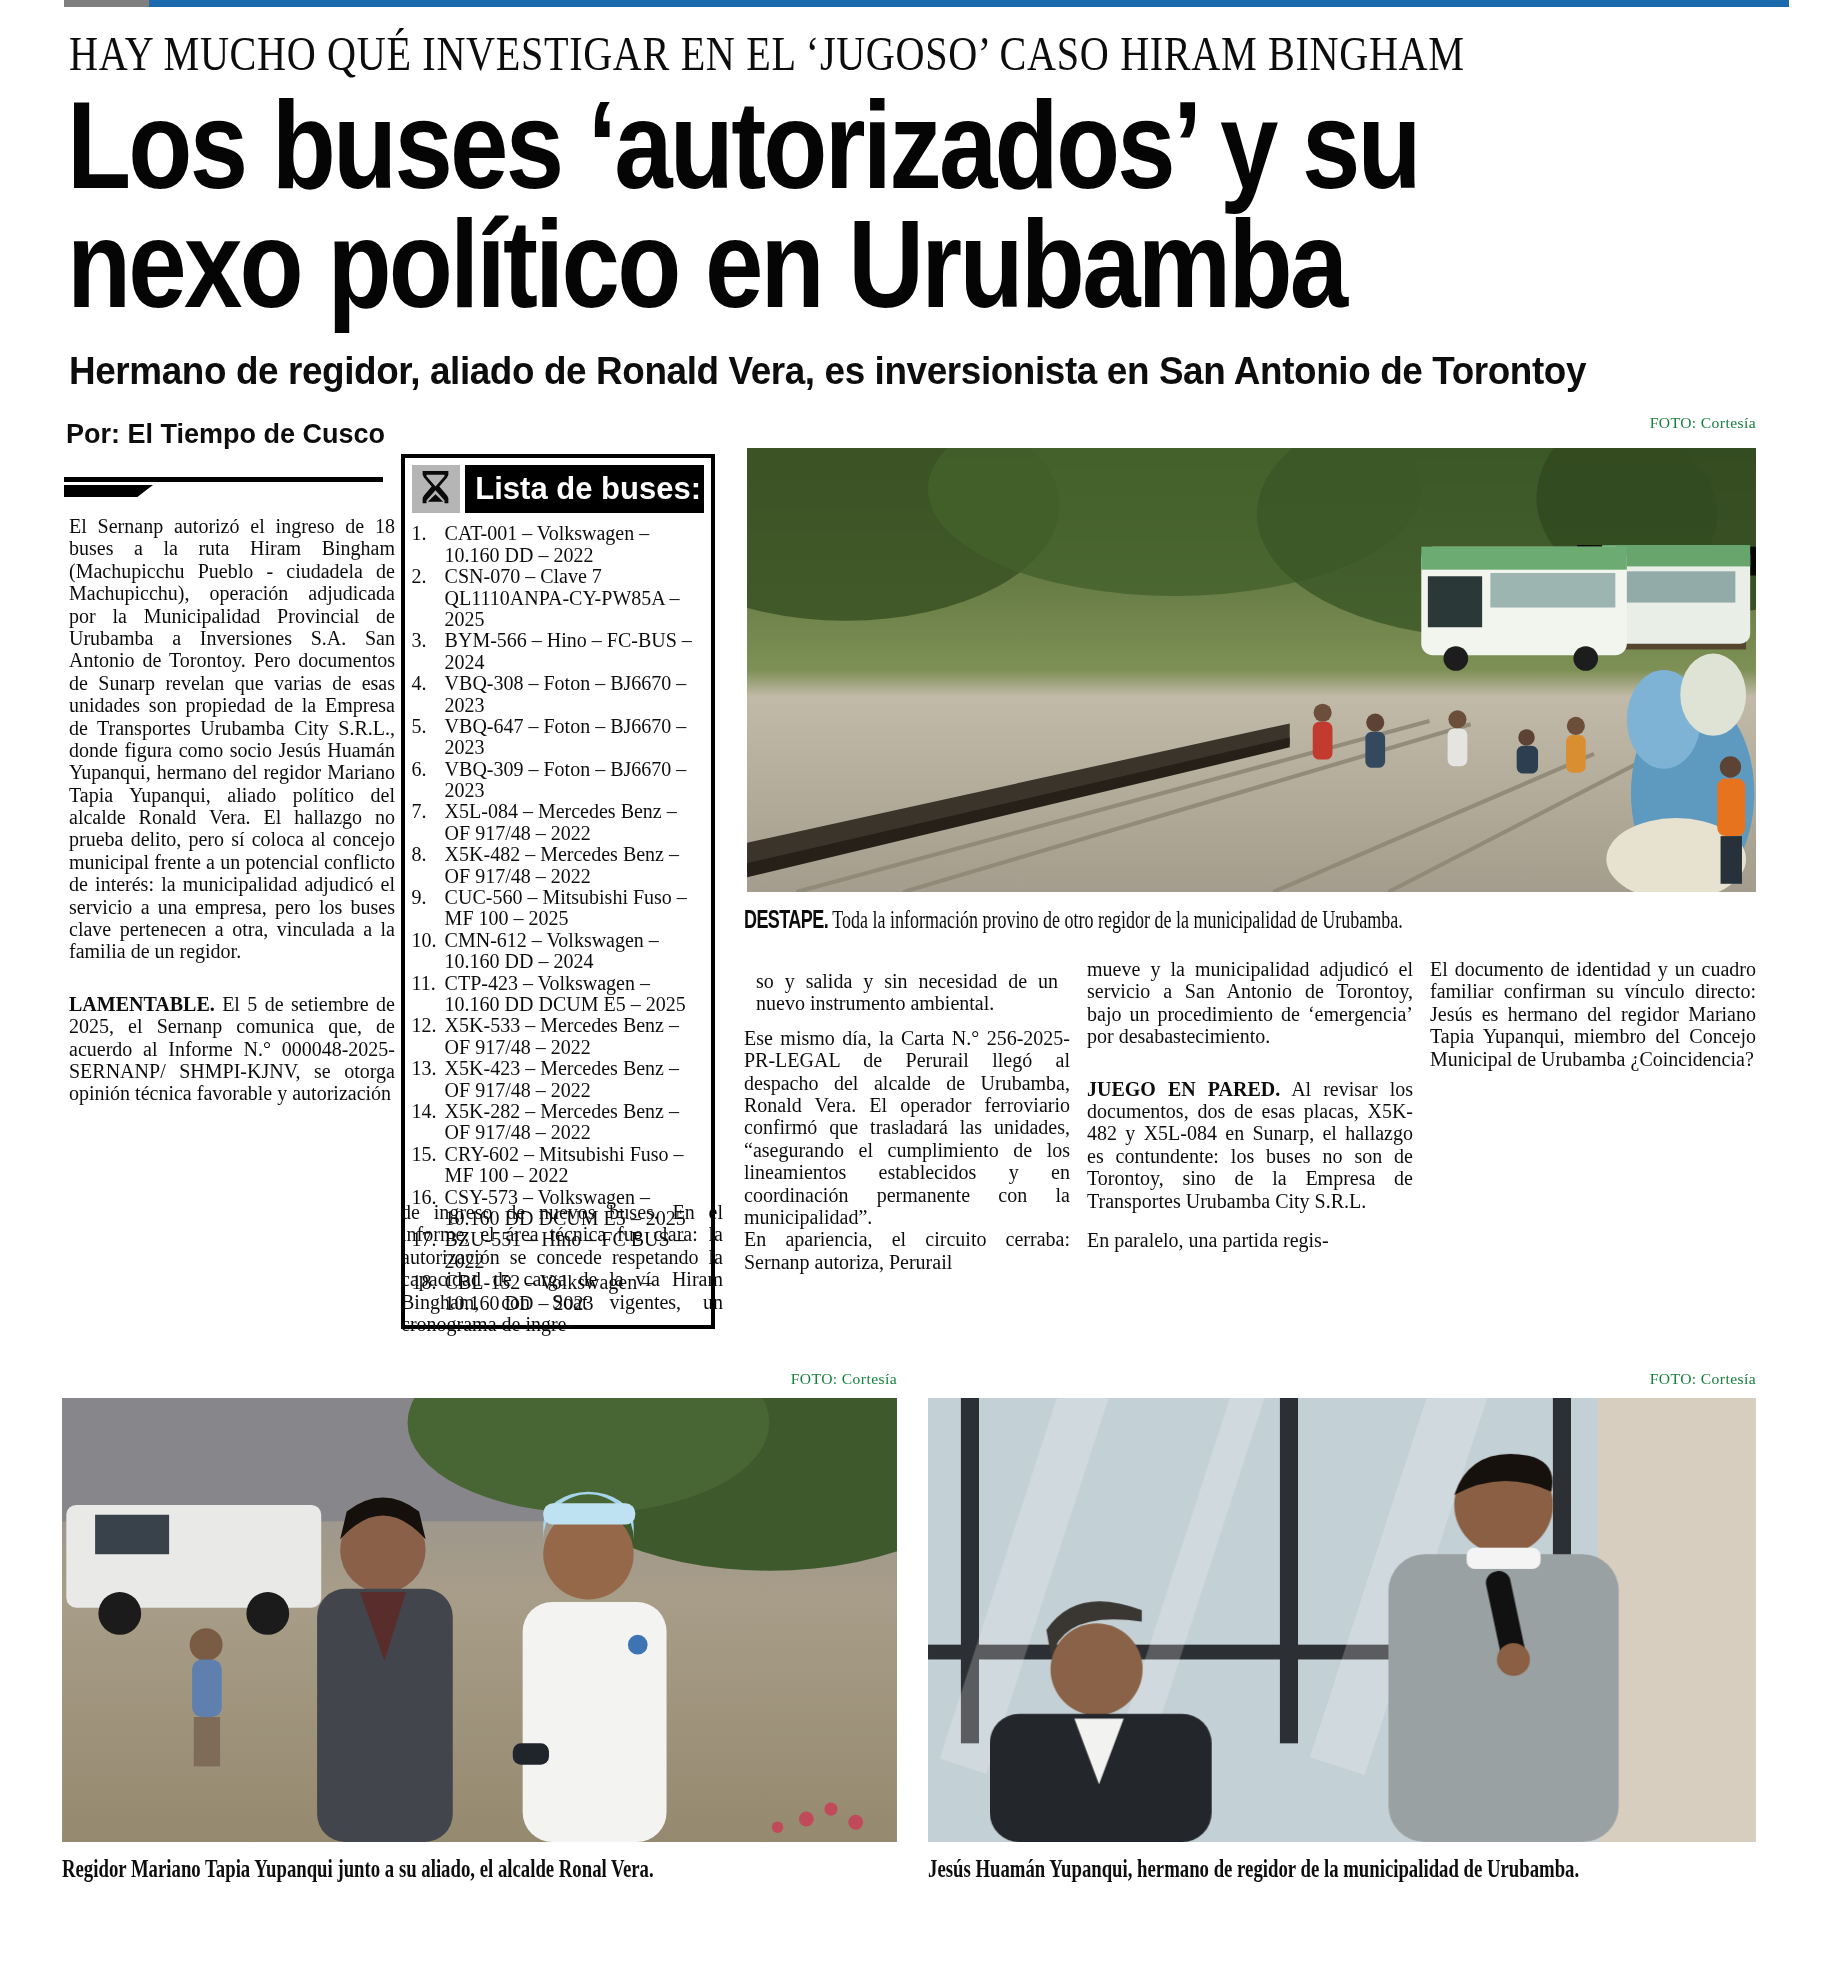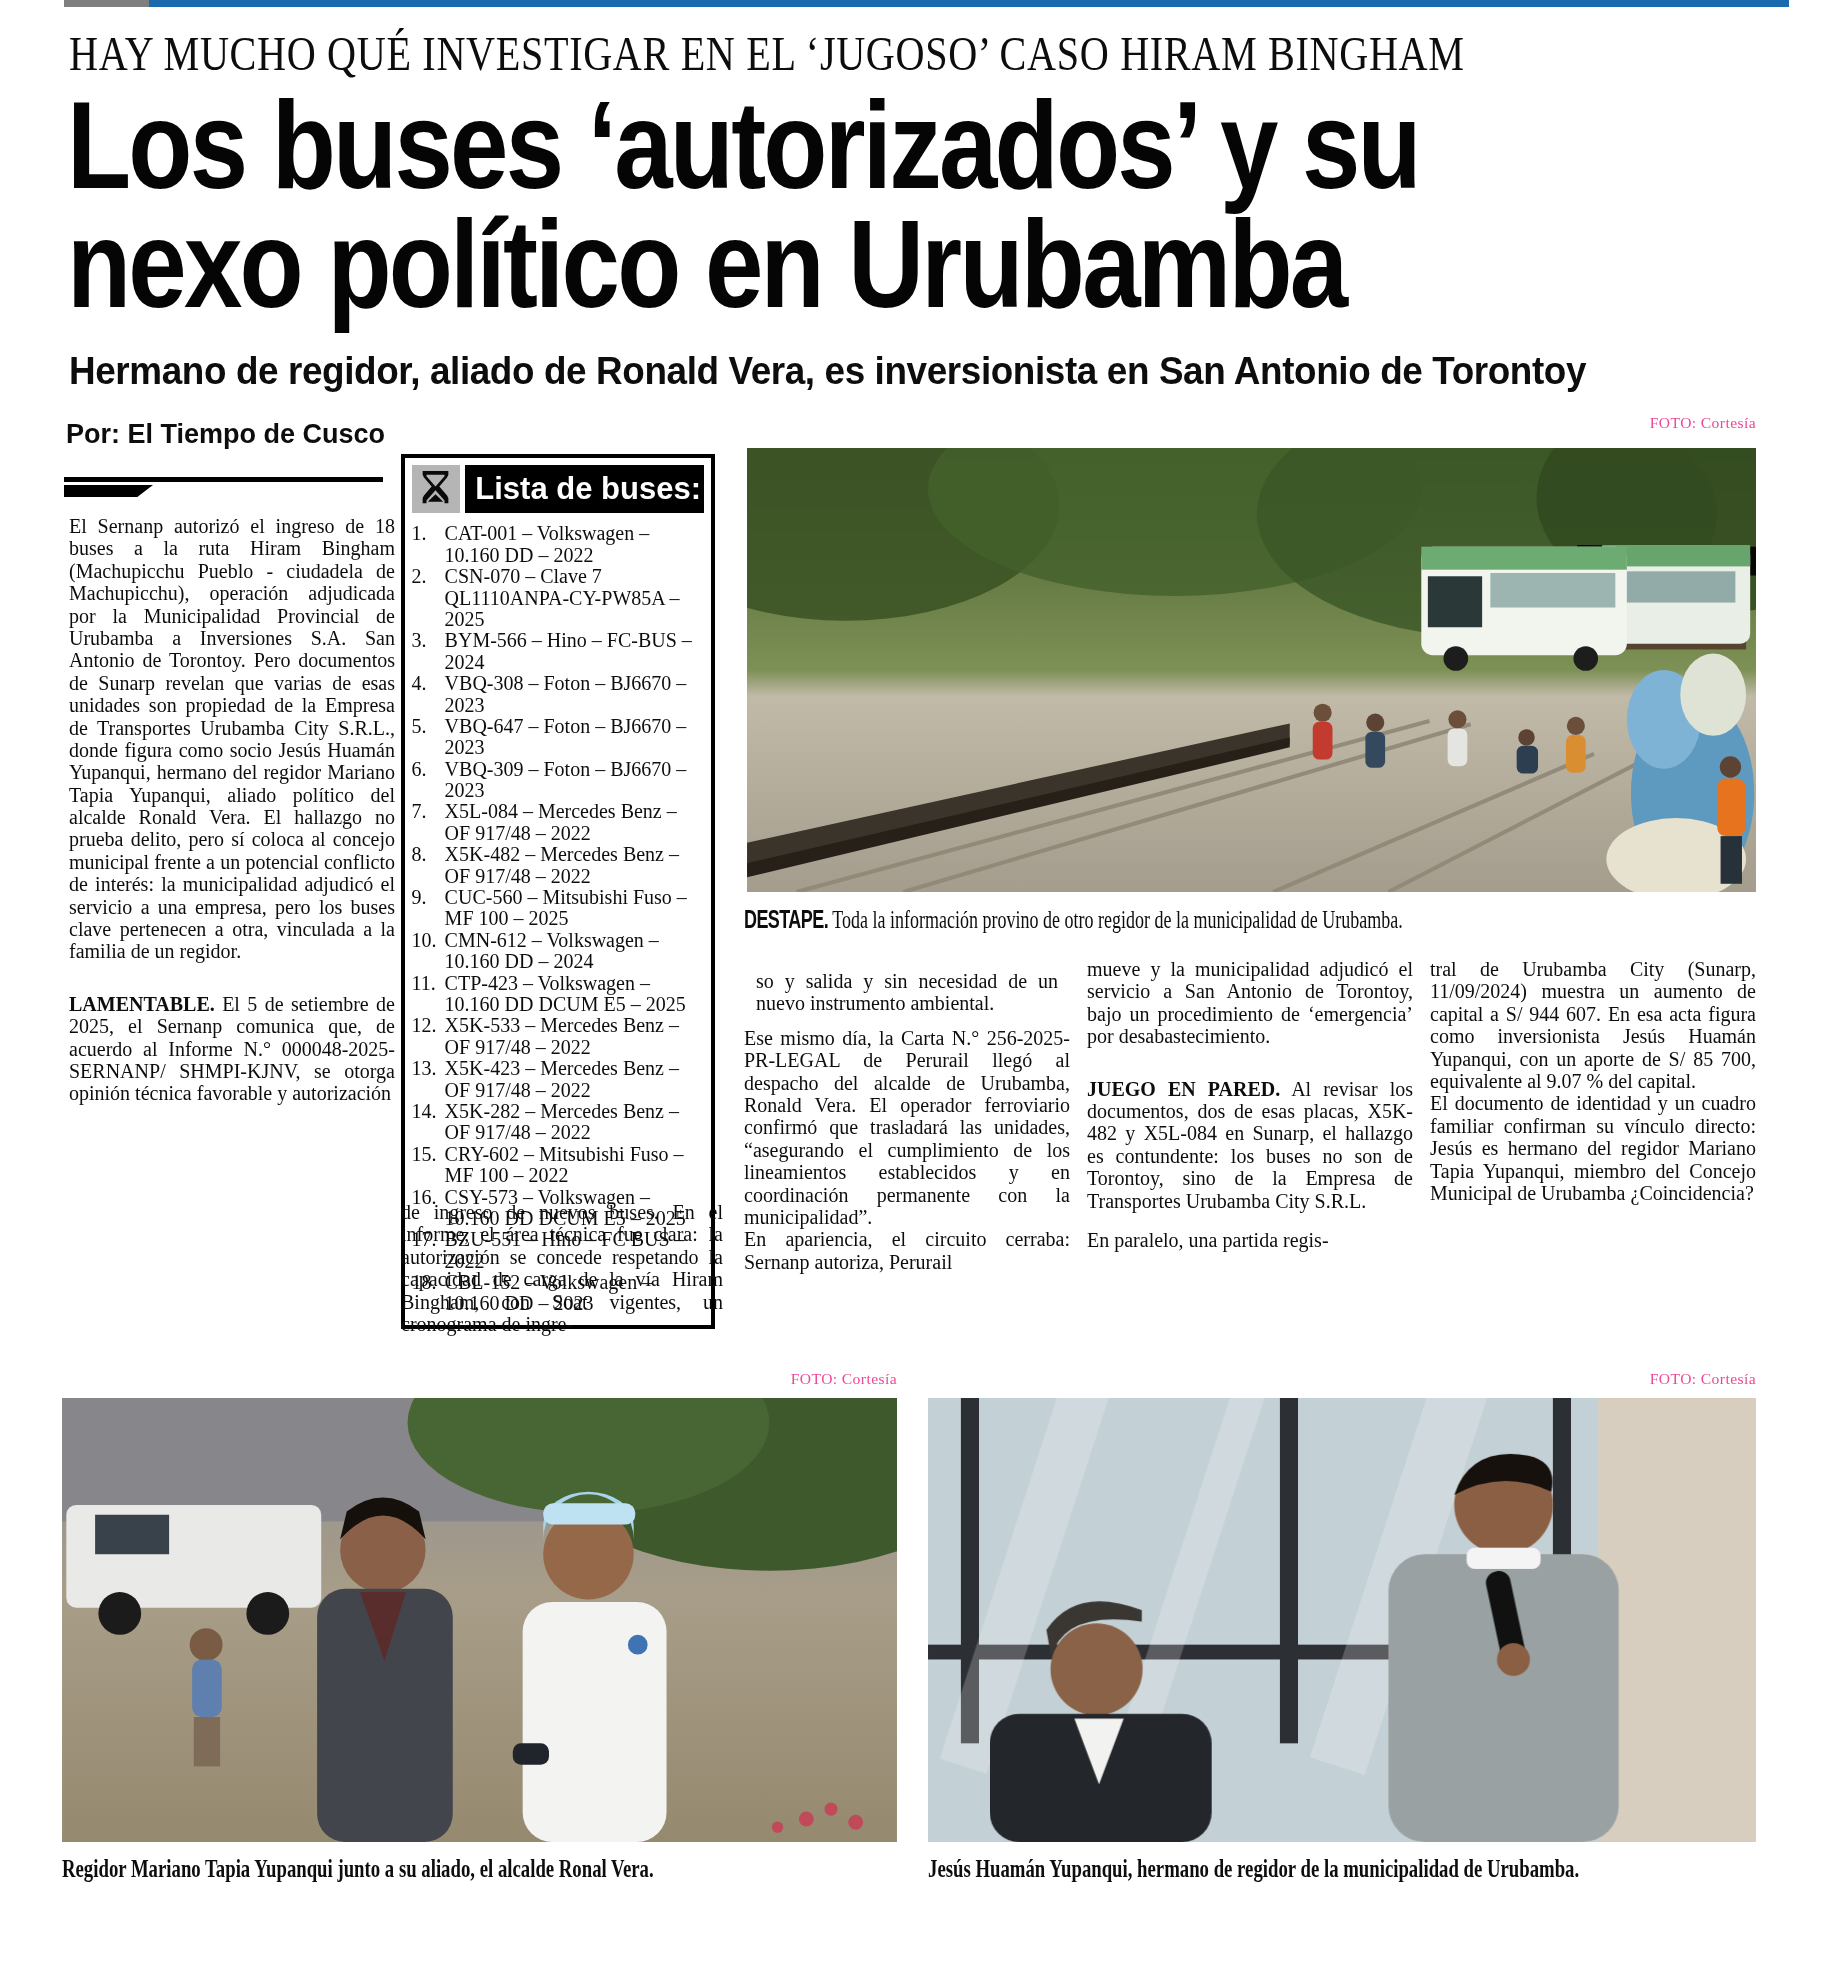--- a/index.html
+++ b/index.html
@@ -13,21 +13,21 @@
   .bar-blue{left:149px;right:0;background:#1b6aad;}
 
   .kicker{left:69px;top:25px;width:1563px;font-size:49px;letter-spacing:0.8px;
           font-family:"Liberation Serif",serif;transform:scaleX(.82);transform-origin:0 0;white-space:nowrap;}
   .headline{left:67px;top:86px;width:2056px;font-family:"Liberation Sans",sans-serif;
             font-weight:700;font-size:125px;line-height:.95;letter-spacing:-3.3px;
             transform:scaleX(.84);transform-origin:0 0;white-space:pre-line;color:#050505;}
   .subhead{left:69px;top:350px;width:1892px;font-family:"Liberation Sans",sans-serif;
            font-weight:700;font-size:38px;letter-spacing:-0.4px;transform:scaleX(.97);transform-origin:0 0;}
 
-  .credit{font-size:15.6px;letter-spacing:0.4px;color:#ec4899;}
+  .credit{font-size:15.6px;letter-spacing:0.4px;color:#15803d;}
   .credit-top{left:747px;top:414px;width:1009px;text-align:right;}
   .credit-bl{left:62px;top:1370px;width:835px;text-align:right;}
   .credit-br{left:928px;top:1370px;width:828px;text-align:right;}
 
   .byline{left:66px;top:419px;font-family:"Liberation Sans",sans-serif;font-weight:700;font-size:27px;}
   .byline-rule{left:64px;top:477px;width:319px;height:5px;background:#000;}
   .byline-flag{left:64px;top:485px;width:89px;height:12.3px;background:#000;
                clip-path:polygon(0 0,100% 0,82% 100%,0 100%);}
 
   
@@ -244,21 +244,20 @@
     <p style="margin-top:0;">En apariencia, el circuito cerraba: Sernanp autoriza, Perurail</p>
   </div>
 
   <div class="abs body-col" style="left:1087px;top:958px;">
     <p>mueve y la municipalidad adjudicó el servicio a San Antonio de Torontoy, bajo un procedimiento de ‘emergencia’ por desabastecimiento.</p>
     <p><span class="lead-in">JUEGO EN PARED.</span><span> Al revisar los documentos, dos de esas placas, X5K-482 y X5L-084 en Sunarp, el hallazgo es contundente: los buses no son de Torontoy, sino de la Empresa de Transportes Urubamba City S.R.L.</span></p>
     <p style="margin-top:17px;">En paralelo, una partida regis-</p>
   </div>
 
   <div class="abs body-col" style="left:1430px;top:958px;">
-    <p style="margin:0;">tral de Urubamba City (Sunarp, 11/09/2024) muestra un aumento de capital a S/ 944 607. En esa acta figura como inversionista Jesús Huamán Yupanqui, con un aporte de S/ 85 700, equivalente al 9.07 % del capital.</p>
     <p style="margin-top:0;">El documento de identidad y un cuadro familiar confirman su vínculo directo: Jesús es hermano del regidor Mariano Tapia Yupanqui, miembro del Concejo Municipal de Urubamba ¿Coincidencia?</p>
   </div>
 
   <div class="abs credit credit-bl">FOTO: Cortesía</div>
   <div class="abs credit credit-br">FOTO: Cortesía</div>
 
   <div class="abs photo" style="left:62px;top:1398px;width:835px;height:444px;">
     <svg width="835" height="444" viewBox="0 0 1015 540">
       <defs>
         <linearGradient id="blg" x1="0" y1="0" x2="0" y2="1">

